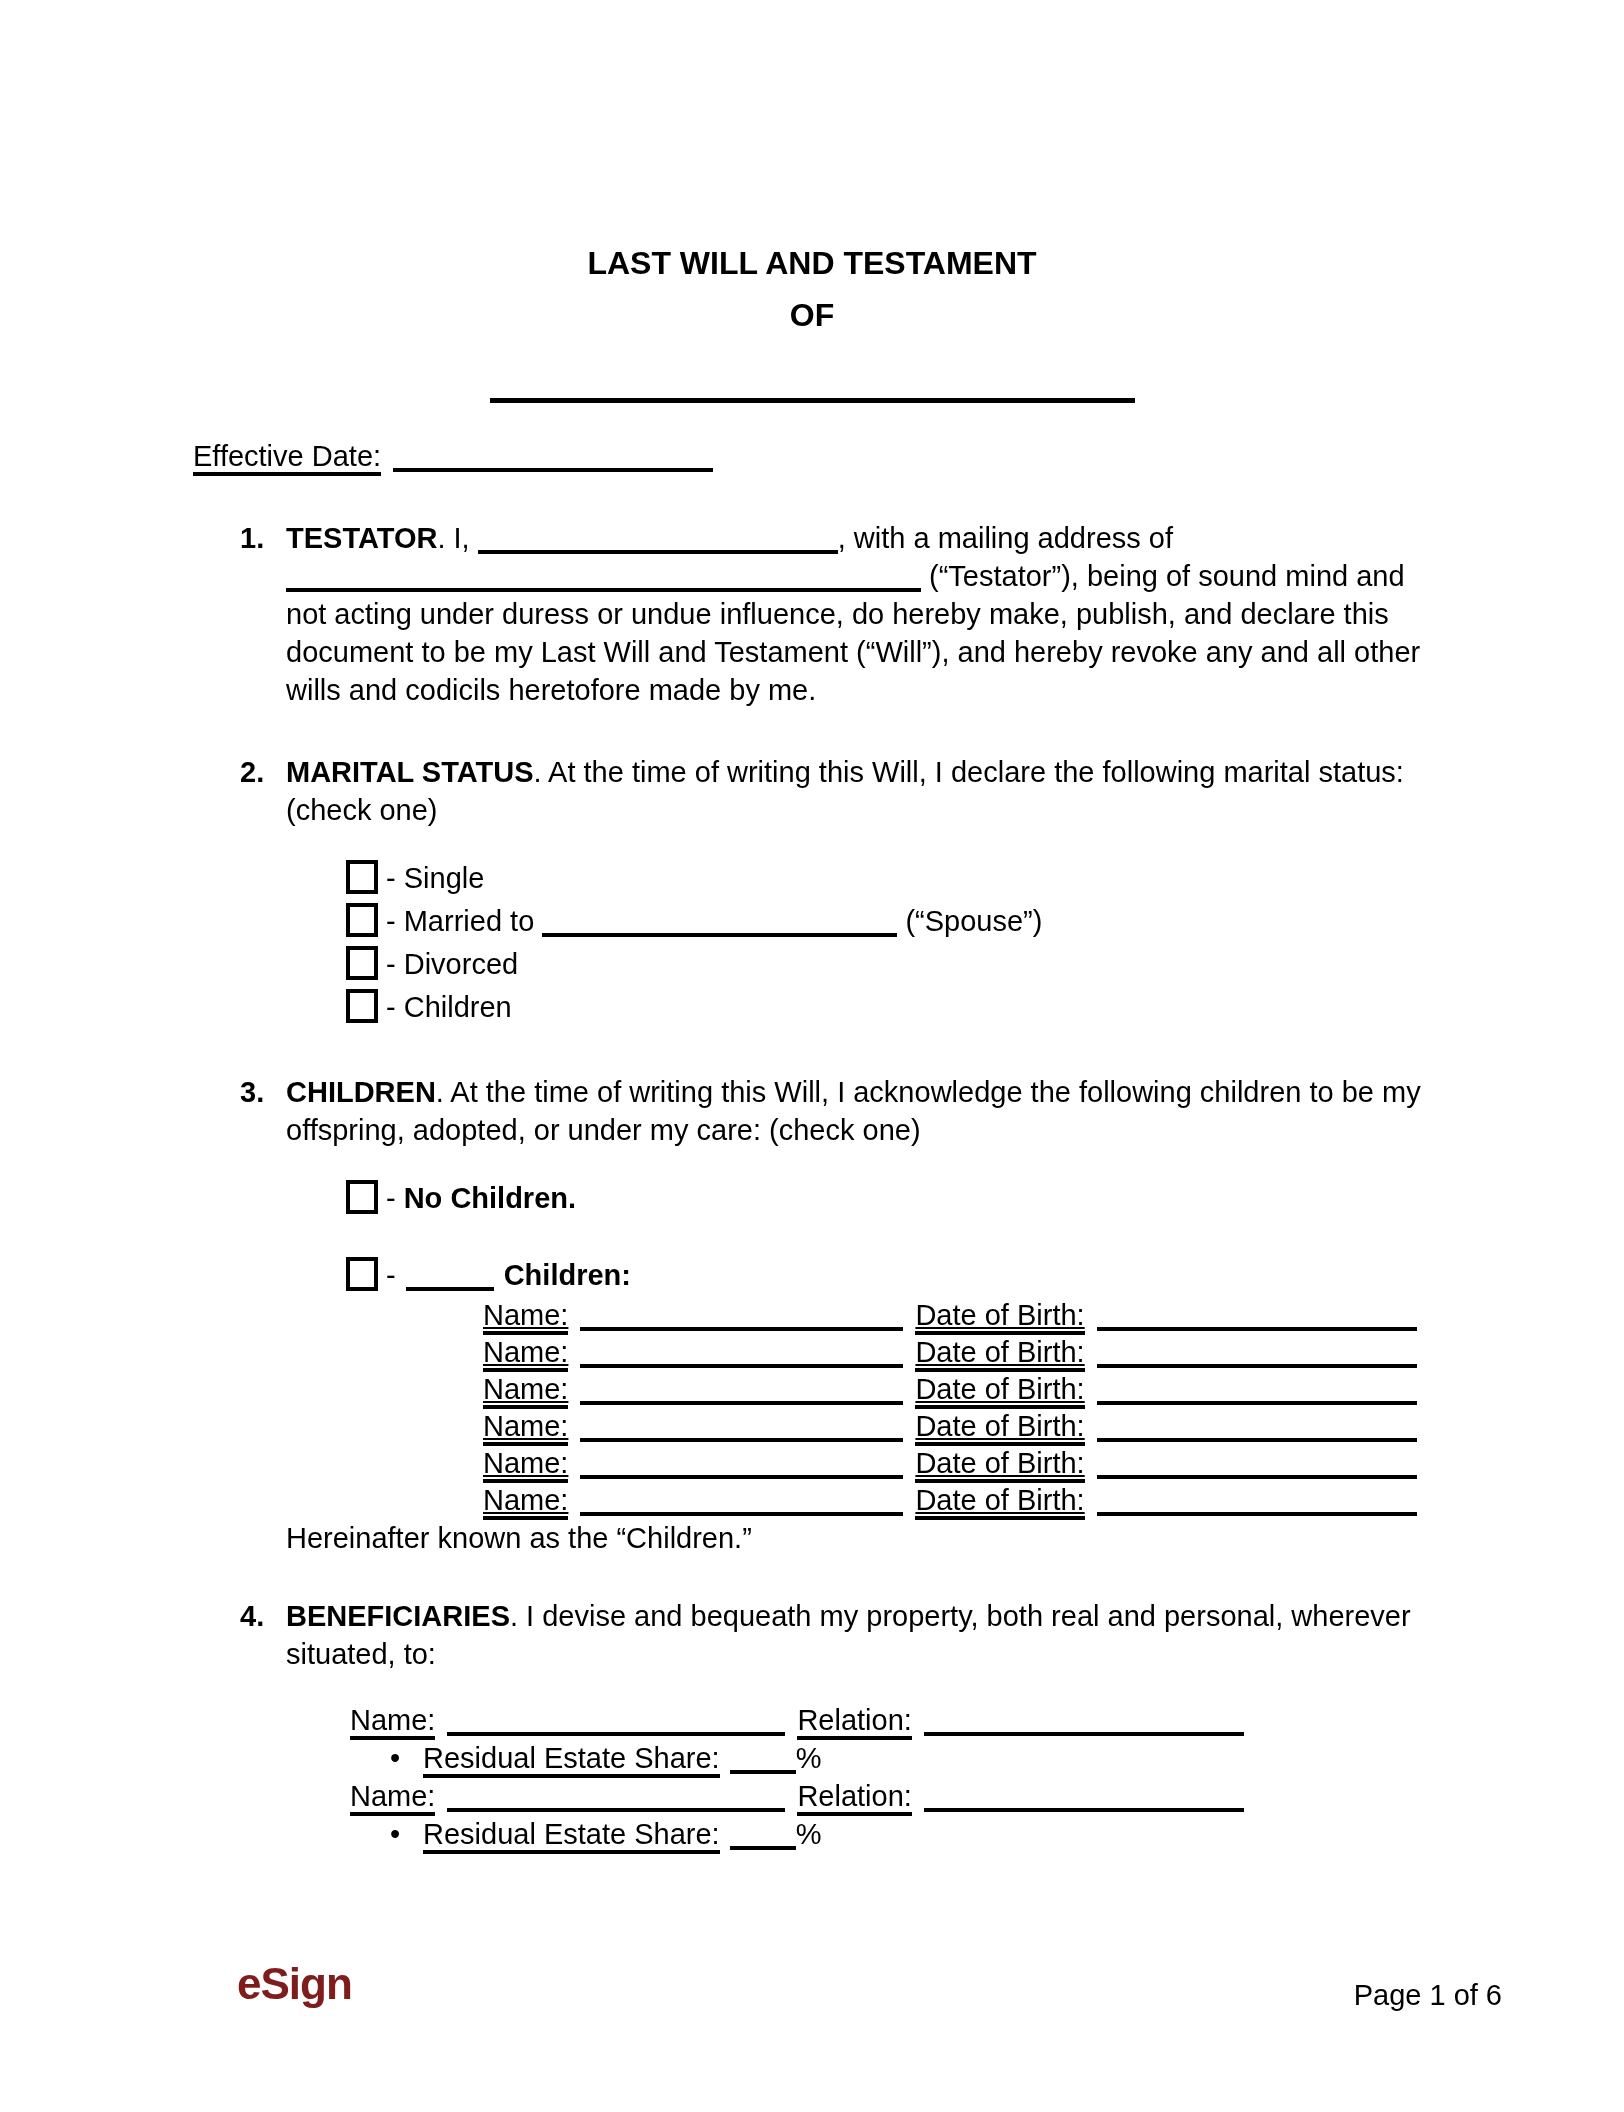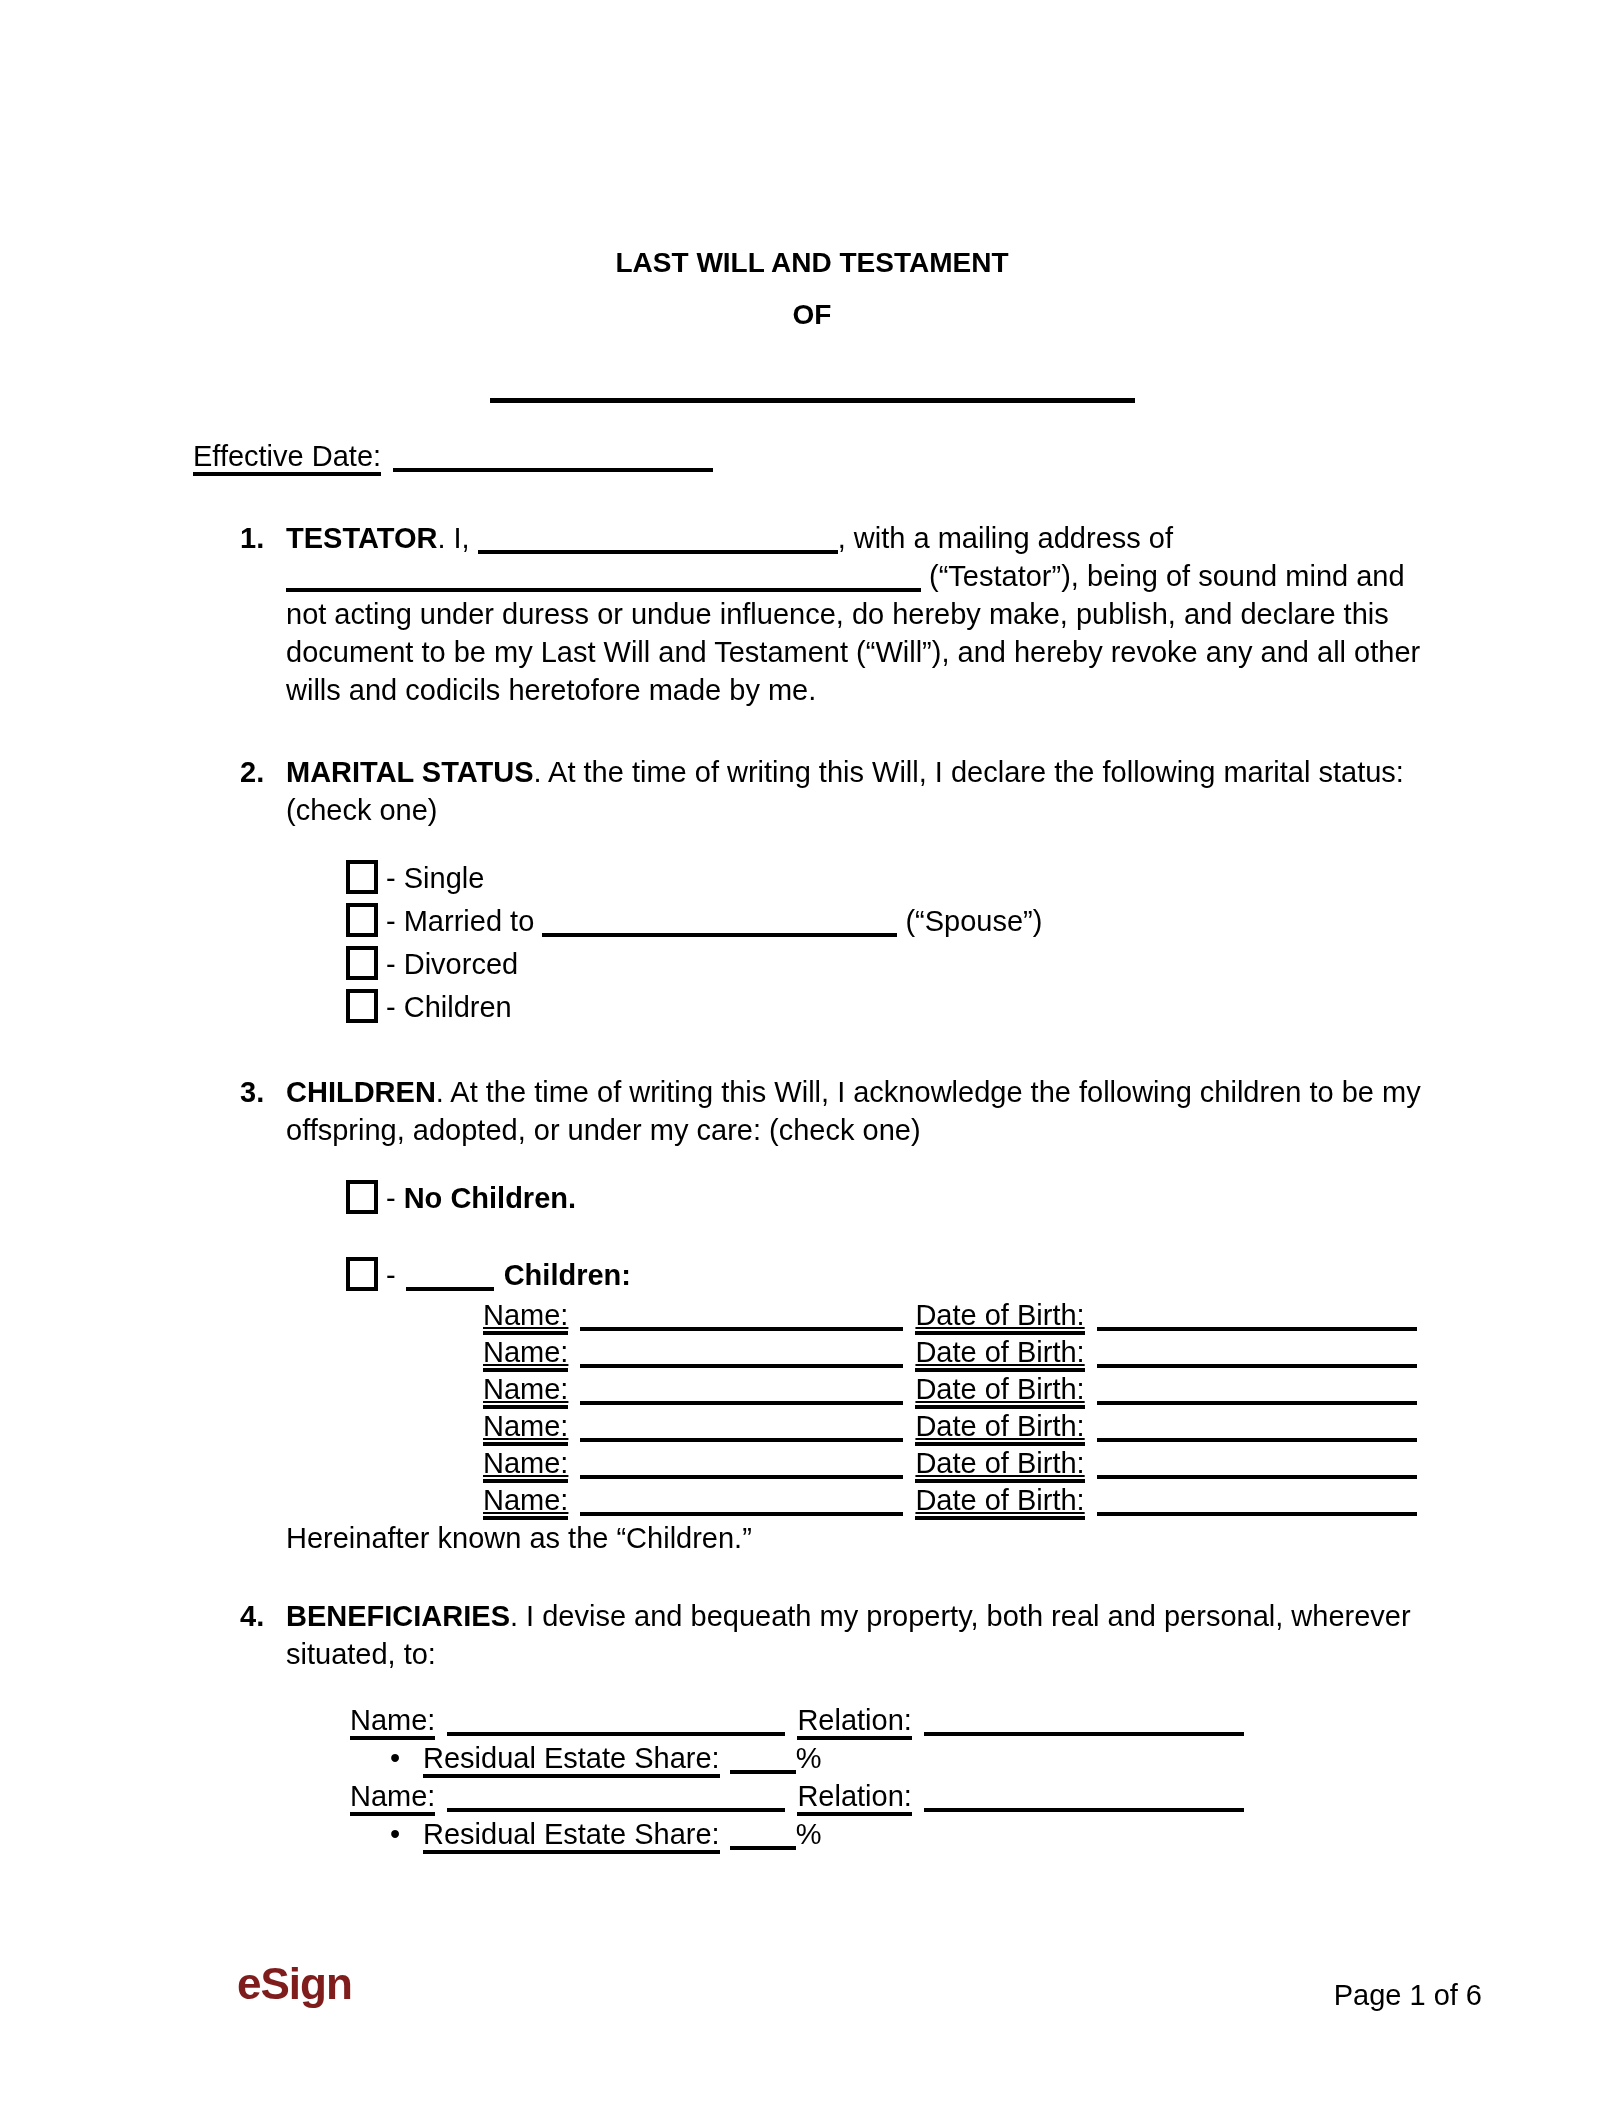--- a/index.html
+++ b/index.html
@@ -6,21 +6,21 @@
   html,body { background:#ffffff; }
   .page {
     position:relative;
     width:1624px; height:2112px;
     background:#fff; color:#000;
     font-family:"Liberation Sans", sans-serif;
     font-size:29px; line-height:38px;
     padding:237px 193px 0 193px;
     overflow:hidden;
   }
-  .title { text-align:center; font-weight:700; font-size:28px; line-height:52px; }
+  .title { text-align:center; font-weight:700; font-size:32px; line-height:52px; }
   .center-line { width:645px; height:5px; background:#000; margin:57px auto 0 auto; }
 
   .effective { margin-top:34px; }
 
   .ul { border-bottom:4px solid #000; }
 
   .blank {
     display:inline-block;
     height:30px;
     border-bottom:4px solid #000;
@@ -66,21 +66,21 @@
   .ben-share { margin-left:104px; line-height:38px; }
   .bullet { display:inline-block; width:13px; }
   .ben-share .ul { margin-left:20px; }
 
   .footer-brand {
     position:absolute; left:237px; top:1960px;
     font-weight:700; font-size:44px; line-height:48px; color:#7f1d1d;
     letter-spacing:-1px;
   }
   .footer-page {
-    position:absolute; right:142px; top:1978px;
+    position:absolute; right:122px; top:1978px;
     font-size:29px; line-height:34px;
   }
 </style>
 </head>
 <body>
 
 <div class="page">
 
   <div class="title">
     <div>LAST WILL AND TESTAMENT</div>

